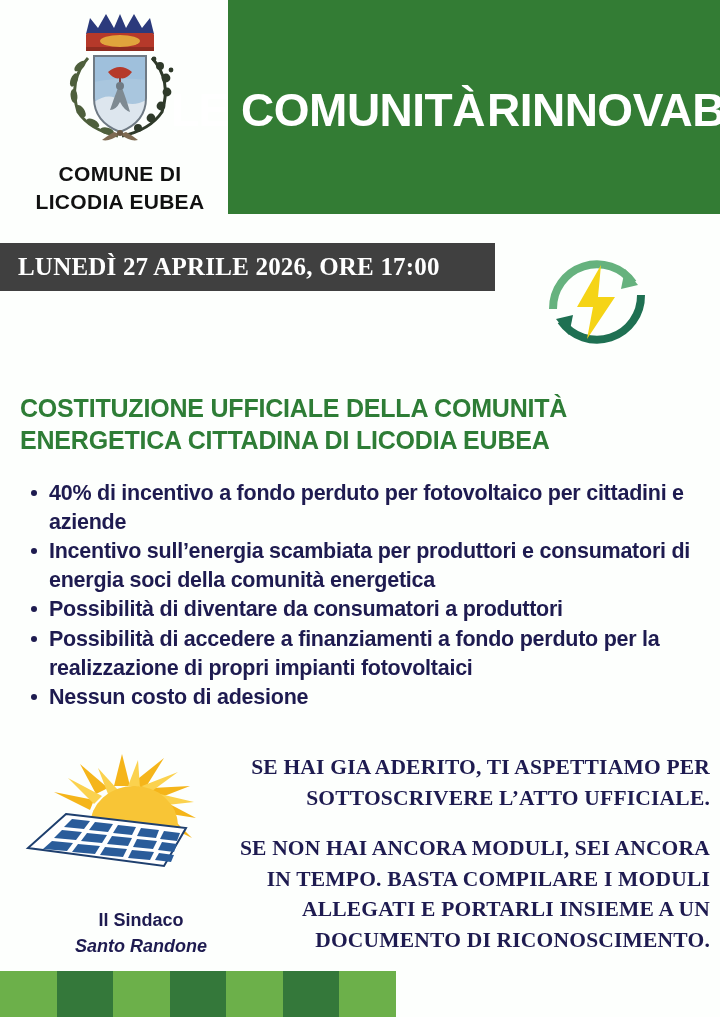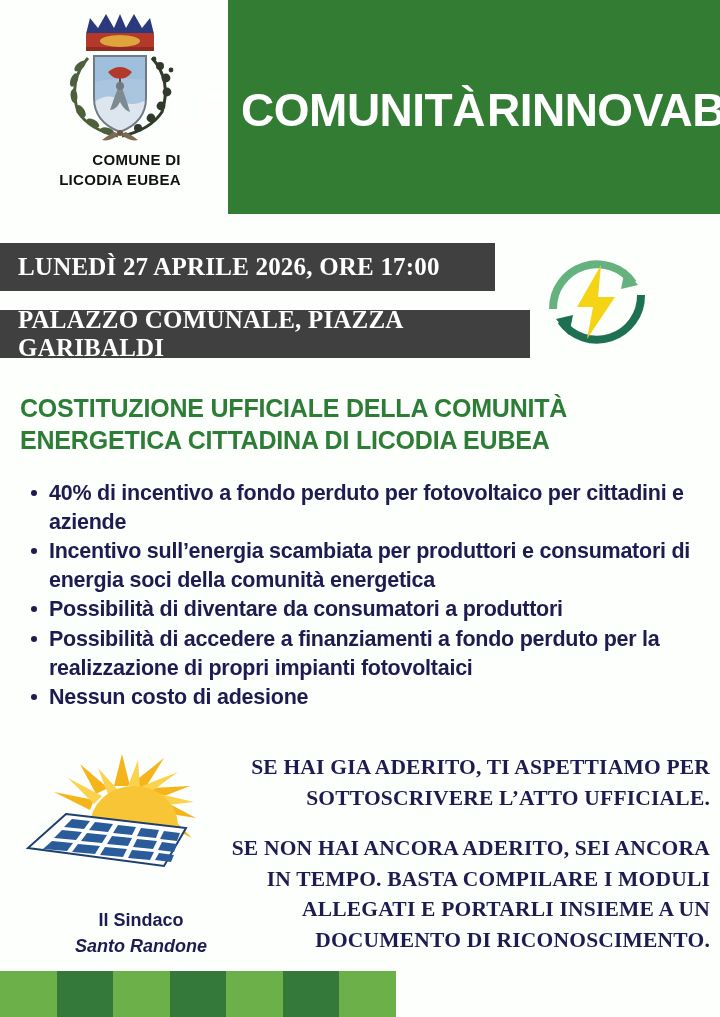--- a/index.html
+++ b/index.html
@@ -60,26 +60,26 @@
     display: flex;
     flex-direction: column;
     align-items: center;
   }
   .crest {
     position: relative;
     width: 136px;
     height: 140px;
   }
   .crest-name {
-    margin-top: 4px;
-    text-align: right;
+    margin-top: 14px;
+    text-align: center;
     color: #111111;
     font-family: "Liberation Sans", sans-serif;
     font-weight: bold;
-    font-size: 15px;
+    font-size: 21px;
     line-height: 1.35;
     letter-spacing: 0.3px;
   }
 
   
   .bar {
     position: absolute;
     background: #404040;
     color: #ffffff;
     display: flex;
@@ -267,23 +267,20 @@
     <div class="crest-name">
       <div>COMUNE DI</div>
       <div>LICODIA EUBEA</div>
     </div>
   </div>
 
   <div class="bar bar-date">
     <span>LUNEDÌ 27 APRILE 2026, ORE 17:00</span>
   </div>
 
-  <div class="bar bar-venue">
-    <span>PALAZZO COMUNALE, PIAZZA GARIBALDI</span>
-  </div>
 
   <div class="energy-icon">
     <svg viewBox="0 0 120 118" width="120" height="118" aria-hidden="true">
       <path d="M16 66 A44 44 0 0 1 96 40" fill="none" stroke="#66B27E" stroke-width="8" stroke-linecap="butt"></path>
       <path d="M88 26 L101 42 L84 46 Z" fill="#66B27E"></path>
       <path d="M104 52 A44 44 0 0 1 24 78" fill="none" stroke="#1E7052" stroke-width="8" stroke-linecap="butt"></path>
       <path d="M32 92 L19 76 L36 72 Z" fill="#1E7052"></path>
       <path d="M64 22 L40 64 L56 64 L50 96 L78 54 L61 54 Z" fill="#F5D416"></path>
     </svg>
   </div>
@@ -346,21 +343,21 @@
       </g>
     </svg>
   </div>
 
   <div class="cta">
     <p>
       <span class="ln">SE HAI GIA ADERITO, TI  ASPETTIAMO PER</span>
       <span class="ln">SOTTOSCRIVERE L’ATTO UFFICIALE.</span>
     </p>
     <p>
-      <span class="ln">SE NON HAI ANCORA ADERITO, SEI ANCORA</span>
+      <span class="ln">SE NON HAI ANCORA MODULI, SEI ANCORA</span>
       <span class="ln">IN TEMPO. BASTA COMPILARE I MODULI</span>
       <span class="ln">ALLEGATI E PORTARLI INSIEME A UN</span>
       <span class="ln">DOCUMENTO DI RICONOSCIMENTO.</span>
     </p>
   </div>
 
   <div class="signature">
     <div class="sig-role">Il Sindaco</div>
     <div class="sig-name">Santo Randone</div>
   </div>

